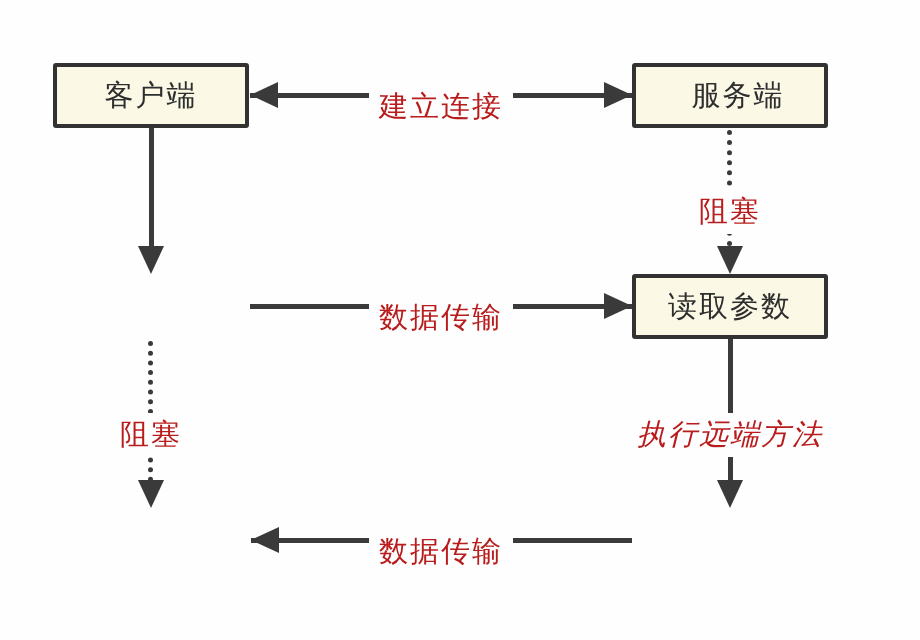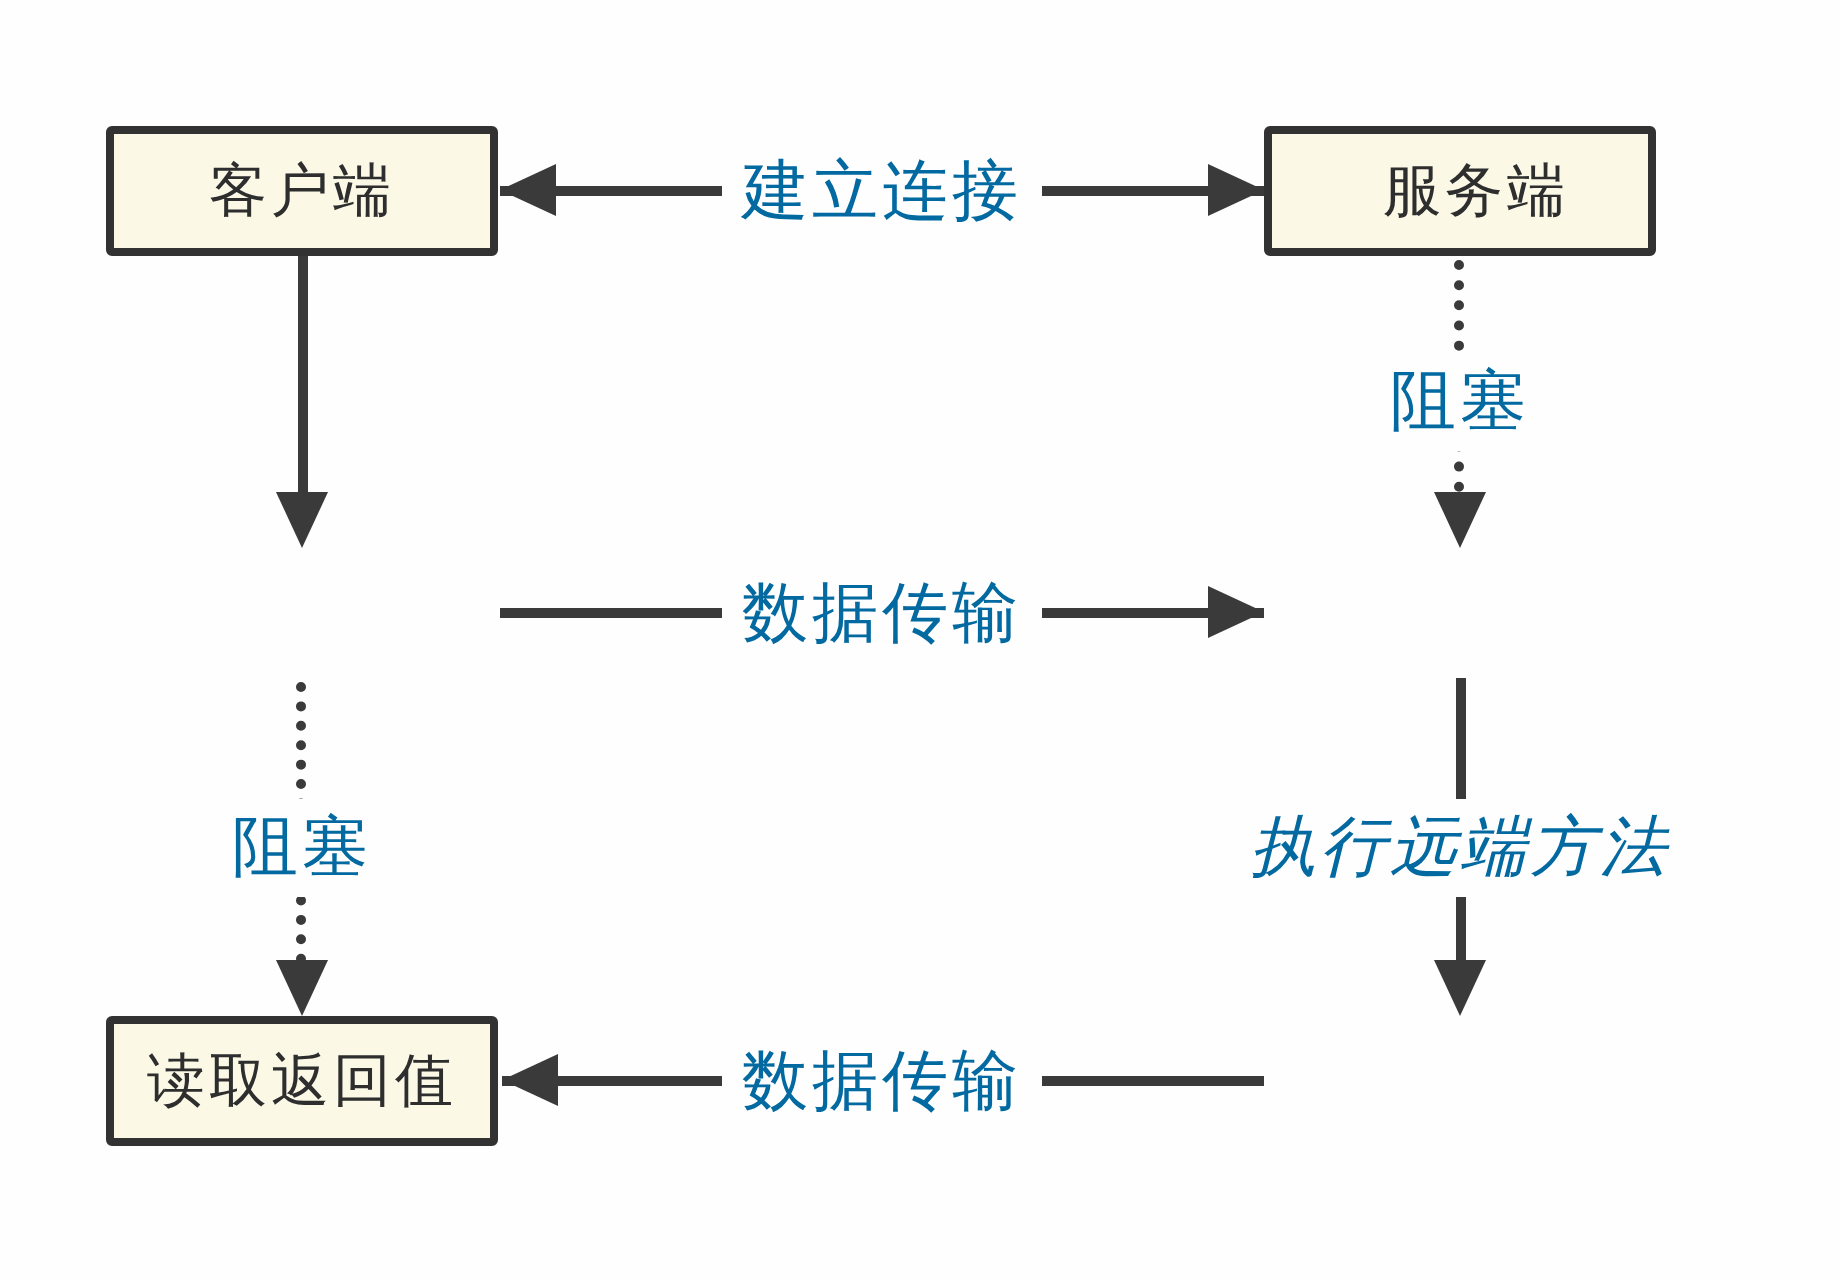--- a/index.html
+++ b/index.html
@@ -32,39 +32,40 @@
   .vdotted { position: absolute; width: 0; border-left: 5px dotted #3a3a3a; }
   .head { position: absolute; width: 0; height: 0; }
   .head-down  { border-left: 13px solid transparent; border-right: 13px solid transparent; border-top: 28px solid #3a3a3a; }
   .head-right { border-top: 13px solid transparent; border-bottom: 13px solid transparent; border-left: 28px solid #3a3a3a; }
   .head-left  { border-top: 13px solid transparent; border-bottom: 13px solid transparent; border-right: 28px solid #3a3a3a; }
   .edge-label {
     position: absolute;
     transform: translate(-50%, -50%);
     background: #fefefe;
     padding: 2px 10px;
-    font-size: 33px;
+    font-size: 29px;
     letter-spacing: 2px;
-    color: #0369a1;
+    color: #b91c1c;
     white-space: nowrap;
+    margin-top: 11px;
   }
 </style>
 </head>
 <body>
 
 <div class="canvas">
 
   <div class="node" style="left:53px; top:63px;">
     <span>客户端</span>
   </div>
   <div class="node" style="left:632px; top:63px;padding-left:16px;">
     <span>服务端</span>
   </div>
-  <div class="node" style="left:53px; top:508px;">
-    <span>读取返回值</span>
+  <div class="node" style="left:632px; top:274px;">
+    <span>读取参数</span>
   </div>
 
   <div>
     <div class="hline" style="left:250px; top:93px; width:382px;"></div>
     <div class="head head-left" style="left:250px; top:82px;"></div>
     <div class="head head-right" style="left:604px; top:82px;"></div>
     <div class="edge-label" style="left:441px; top:96px;">建立连接</div>
   </div>
 
   <div>

